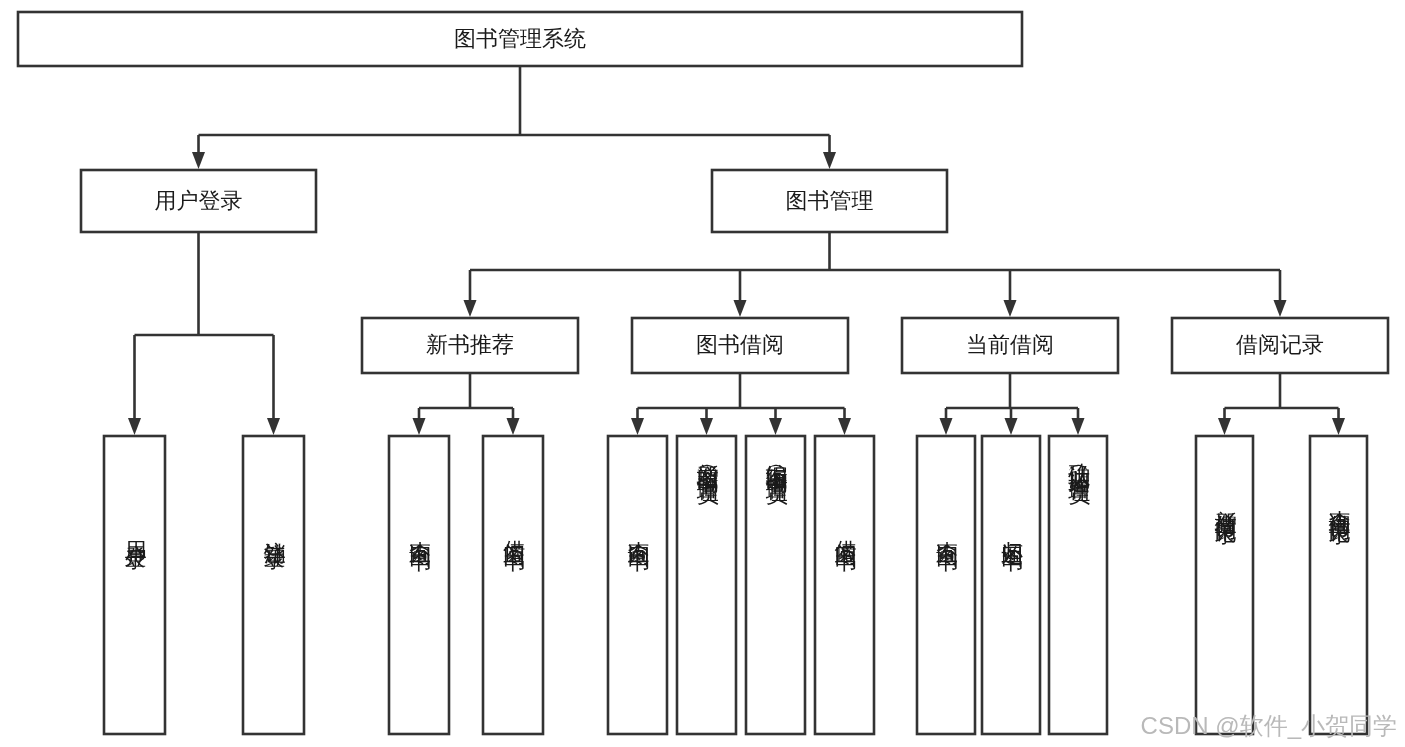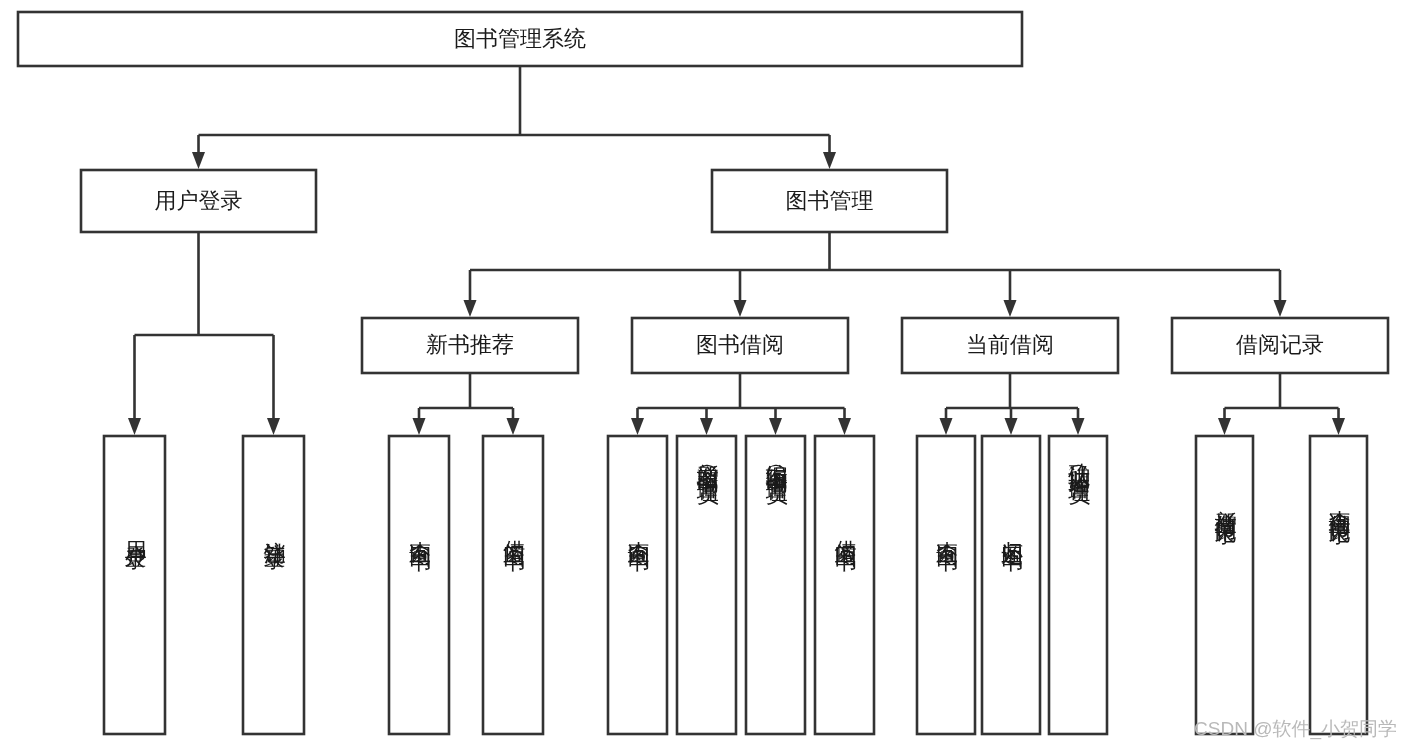--- a/index.html
+++ b/index.html
@@ -54,21 +54,21 @@
     writing-mode: vertical-rl;
     text-orientation: upright;
     letter-spacing: 3px;
     dominant-baseline: middle;
   }
   .watermark {
     position: absolute;
     right: 8px;
     bottom: 4px;
     font-family: "Liberation Sans", "DejaVu Sans", sans-serif;
-    font-size: 19px;
+    font-size: 24px;
     color: #b9b9b9;
     white-space: nowrap;
     user-select: none;
   }
 </style>
 </head>
 <body>
 
 <div id="diagram-root">
   <svg id="tree" viewBox="0 0 1405 747" xmlns="http://www.w3.org/2000/svg">

